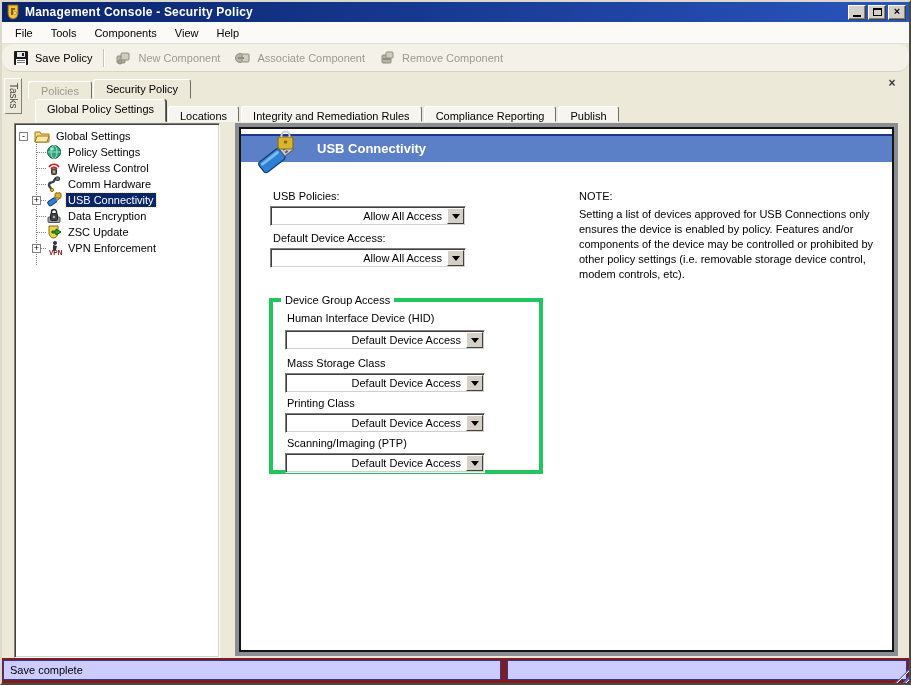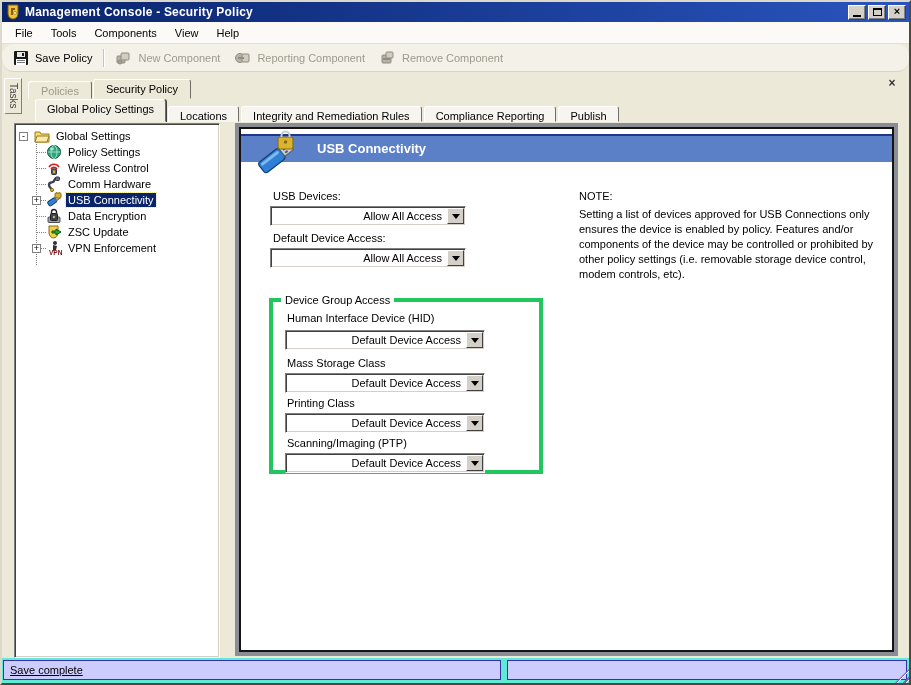--- a/index.html
+++ b/index.html
@@ -106,22 +106,22 @@
     border-top:5px solid #000; }
 
   .groupbox { position:absolute; border:4px solid #22c55e; box-shadow:1px 1px 0 #fff; }
   .legend { position:absolute; top:-8px; left:8px; background:#fff; padding:0 4px; white-space:nowrap; }
   .g-label { position:absolute; white-space:nowrap; }
 
   .note-title { position:absolute; white-space:nowrap; }
   .note-body { position:absolute; width:302px; line-height:15px; }
 
   
-  .statusbar { height:25px; flex:0 0 auto; background:#5eead4; display:flex; align-items:center;
-    padding:2px 2px 3px 1px; gap:6px;text-decoration:underline; }
+  .statusbar { height:25px; flex:0 0 auto; background:#7f1d1d; display:flex; align-items:center;
+    padding:2px 2px 3px 1px; gap:6px; }
   .spanel { height:20px; background:#ccccff; border:1px solid #3333a8; display:flex;
     align-items:center; padding:0 6px; }
   .spanel.left { width:498px; }
   .spanel.right { flex:1 1 auto; position:relative; }
   .grip { position:absolute; right:2px; bottom:2px; width:14px; height:14px;
     background:repeating-linear-gradient(135deg, transparent 0 3px, #6666cc 3px 5px, #ffffff 5px 6px);
     clip-path:polygon(100% 0, 100% 100%, 0 100%); cursor:nwse-resize; }
 </style>
 </head>
 <body>
@@ -176,21 +176,21 @@
         <circle cx="5" cy="12" r="2" fill="#a5a194" stroke="#8f8b7e"></circle>
       </svg>
       <span class="tlabel">New Component</span>
     </div>
     <div class="tbtn disabled">
       <svg width="17" height="16" viewBox="0 0 17 16">
         <circle cx="6" cy="8" r="4.5" fill="#b7b3a6" stroke="#8f8b7e"></circle>
         <rect x="8" y="4" width="7" height="8" rx="1" fill="#cfccc0" stroke="#8f8b7e"></rect>
         <rect x="4" y="7" width="6" height="2" fill="#8f8b7e"></rect>
       </svg>
-      <span class="tlabel">Reporting Component</span>
+      <span class="tlabel">Associate Component</span>
     </div>
     <div class="tbtn disabled">
       <svg width="17" height="16" viewBox="0 0 17 16">
         <rect x="3" y="5" width="9" height="8" rx="1" fill="#b7b3a6" stroke="#8f8b7e"></rect>
         <rect x="7" y="2" width="7" height="6" rx="1" fill="#cfccc0" stroke="#8f8b7e"></rect>
         <rect x="4" y="8" width="7" height="2" fill="#8f8b7e"></rect>
       </svg>
       <span class="tlabel">Remove Component</span>
     </div>
   </div>
@@ -319,21 +319,21 @@
               <rect x="32.5" y="24" width="3" height="2" fill="#595f66"></rect>
               <rect x="32.5" y="27.5" width="3" height="2" fill="#595f66"></rect>
             </g>
             <rect x="25" y="7" width="15" height="12" rx="2" fill="#d9b430" stroke="#8a6d10" stroke-width="1.2"></rect>
             <path d="M28.5 7V5.5a4 4 0 0 1 8 0V7" fill="none" stroke="#c9ced6" stroke-width="2"></path>
             <circle cx="32.5" cy="12" r="1.8" fill="#8a6d10"></circle>
           </svg>
           <span class="htitle">USB Connectivity</span>
         </div>
 
-        <span class="field-label" style="left:34px; top:63px;">USB Devices:</span>
+        <span class="field-label" style="left:34px; top:63px;">USB Policies:</span>
         <div class="combo" style="left:31px; top:79px; width:196px;">
           <span class="combo-value">Allow All Access</span>
           <span class="combo-btn">
               <span class="arr"></span>
             </span>
         </div>
 
         <span class="field-label" style="left:34px; top:105px;">Default Device Access:</span>
         <div class="combo" style="left:31px; top:121px; width:196px;">
           <span class="combo-value">Allow All Access</span>

